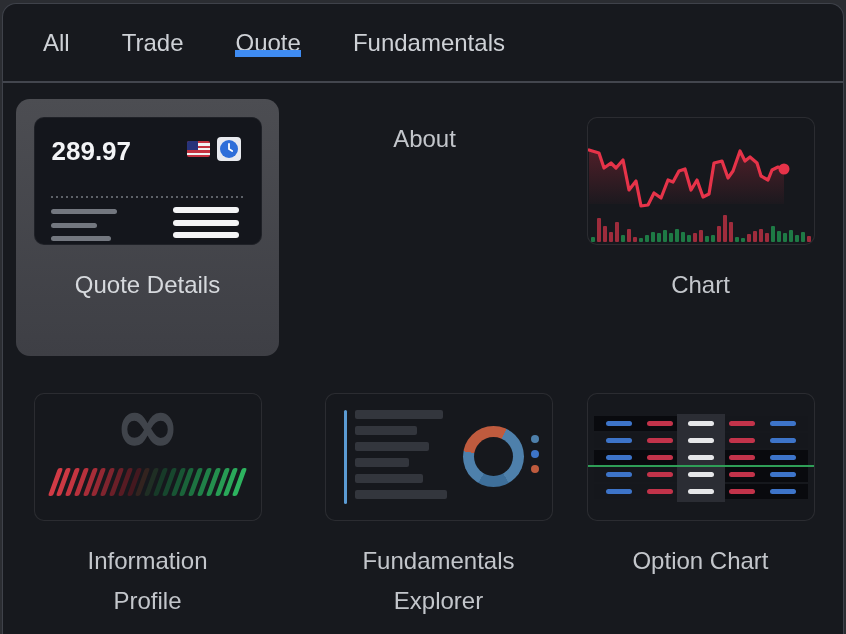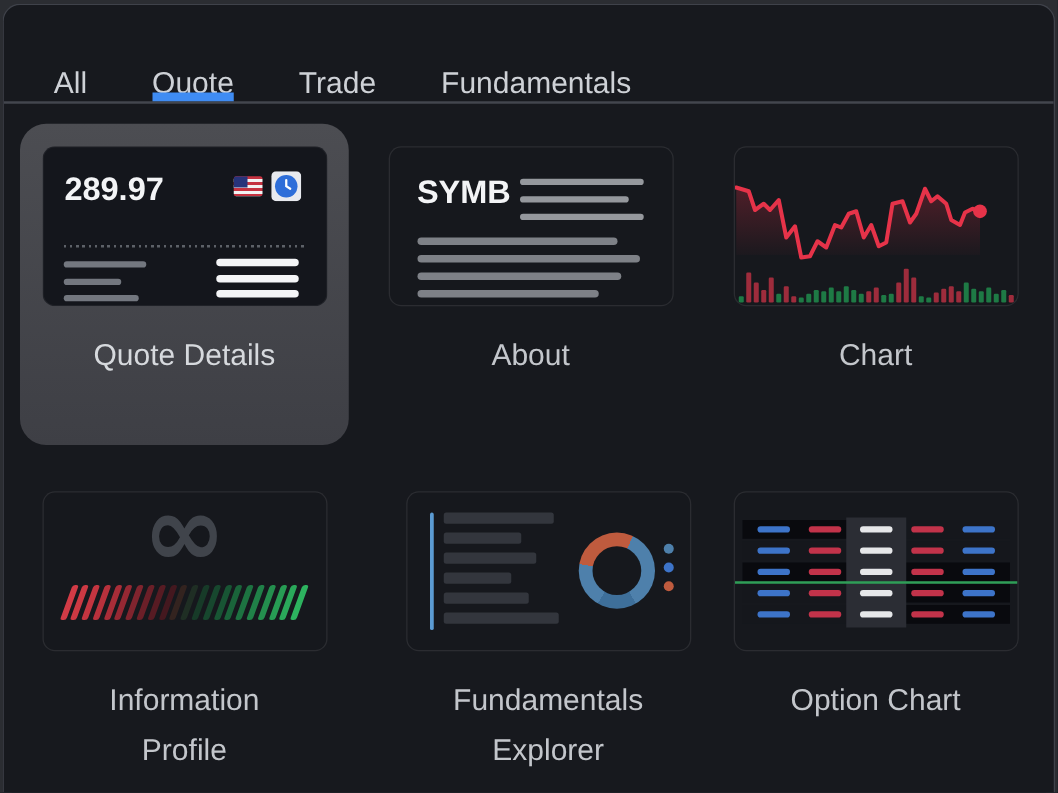--- a/index.html
+++ b/index.html
@@ -1,27 +1,27 @@
 <!DOCTYPE html>
 <html style="--accent: #3f8cf3;"><head>
 <meta charset="utf-8">
 <style>
   html,body{margin:0;padding:0;width:846px;height:634px;overflow:hidden;background:#2b2d32;
     font-family:"Liberation Sans",sans-serif;}
   .panel{position:absolute;left:2px;right:2px;top:3px;bottom:0;background:#17191e;
     border:1px solid #3f424a;border-bottom:none;border-radius:14px 14px 0 0;overflow:hidden;}
   
-  .tabbar{height:77px;border-bottom:2px solid #43464e;display:flex;align-items:flex-end;
+  .tabbar{height:77px;border-bottom:2px solid #43464e;display:flex;align-items:center;
     padding-left:40px;gap:52px;}
   .tab{font-size:24px;color:#ced1d6;display:flex;align-items:center;position:relative;cursor:pointer;}
   .tab.active::after{content:"";position:absolute;left:0;right:0;bottom:0;height:7px;
     background:var(--accent,#3f8cf3);}
   
   .card{position:absolute;width:263px;height:257px;border-radius:14px;text-align:center;cursor:pointer;}
-  .card.selected{background:linear-gradient(180deg,#4c4d52,#3e3f45);border-radius:21px;}
+  .card.selected{background:linear-gradient(180deg,#4c4d52,#3e3f45);}
   .thumb{width:226px;height:126px;margin:18px auto 0;background:#16181d;
     border:1px solid rgba(255,255,255,.09);border-radius:10px;position:relative;overflow:hidden;}
   .card.selected .thumb{background:#14161c;border-color:rgba(255,255,255,.05);}
   .card-label{margin:20px auto 0;max-width:190px;font-size:24px;line-height:40px;color:#c3c6cb;}
   
   .qd-price{position:absolute;left:17px;top:18px;font-size:26px;font-weight:bold;color:#f3f4f6;}
   .qd-flag{position:absolute;left:152px;top:23px;width:23px;height:16px;border-radius:2px;overflow:hidden;
     background:repeating-linear-gradient(180deg,#c53240 0 2.3px,#f2f2f2 2.3px 4.6px);}
   .qd-flag::before{content:"";position:absolute;left:0;top:0;width:11px;height:9px;background:#27337a;}
   .qd-clock{position:absolute;left:182px;top:19px;width:24px;height:24px;}
@@ -58,22 +58,22 @@
     background:#2b2d34;z-index:2;pointer-events:none;}
   .oc-green{position:absolute;left:0;right:0;top:71px;height:2px;z-index:4;}
 </style>
 </head>
 <body>
 
 <div class="panel">
 
   <div class="tabbar">
     <div class="tab">All</div>
+    <div class="tab">Trade</div>
     <div class="tab active">Quote</div>
-    <div class="tab">Trade</div>
     <div class="tab">Fundamentals</div>
   </div>
 
   <div class="card selected" style="left:13px;top:95px;">
     <div class="thumb">
       <div class="qd-price">289.97</div>
       <div class="qd-flag"></div>
       <svg class="qd-clock" viewBox="0 0 24 24">
         <rect width="24" height="24" rx="4" fill="#e8eaef"></rect>
         <circle cx="12" cy="12" r="9" fill="#2e6ed9"></circle>
@@ -88,34 +88,20 @@
       <div id="qd-right">
           <div class="qd-wbar" style="top: 89px; width: 66px;"></div>
           <div class="qd-wbar" style="top: 101.5px; width: 66px;"></div>
           <div class="qd-wbar" style="top: 114px; width: 66px;"></div>
         </div>
     </div>
     <div class="card-label" style="color:#d6d9dd">Quote Details</div>
   </div>
 
   <div class="card" style="left:290px;top:95px;">
-    <div class="thumb">
-      <div class="ab-sym">SYMB</div>
-      <div id="ab-side">
-          <div class="ab-side" style="top: 25px; width: 99px;"></div>
-          <div class="ab-side" style="top: 39px; width: 87px;"></div>
-          <div class="ab-side" style="top: 53px; width: 99px;"></div>
-        </div>
-      <div id="ab-body">
-          <div class="ab-body" style="top: 72px; width: 160px;"></div>
-          <div class="ab-body" style="top: 86px; width: 178px;"></div>
-          <div class="ab-body" style="top: 100px; width: 163px;"></div>
-          <div class="ab-body" style="top: 114px; width: 145px;"></div>
-        </div>
-    </div>
     <div class="card-label">About</div>
   </div>
 
   <div class="card" style="left:566px;top:95px;">
     <div class="thumb">
       <svg id="chart-svg" width="226" height="126" viewBox="0 0 226 126">
         <defs>
           <linearGradient id="gfill" x1="0" y1="0" x2="0" y2="1">
             <stop offset="0" stop-color="rgba(200,45,65,0.32)"></stop>
             <stop offset="1" stop-color="rgba(200,45,65,0.02)"></stop>

